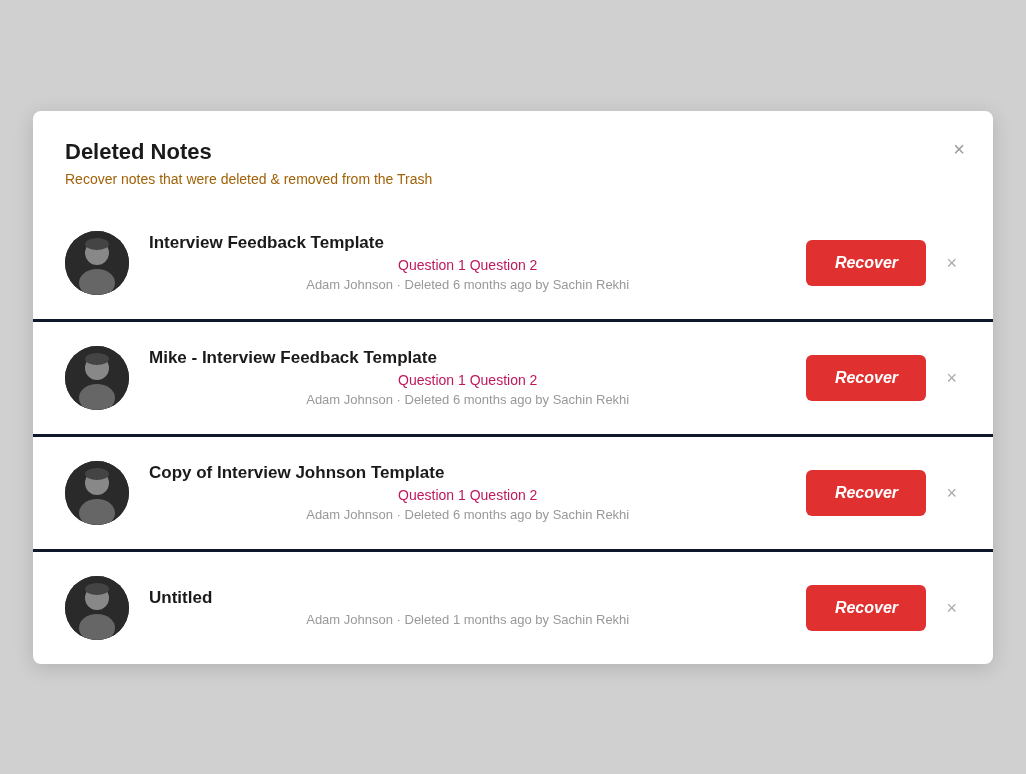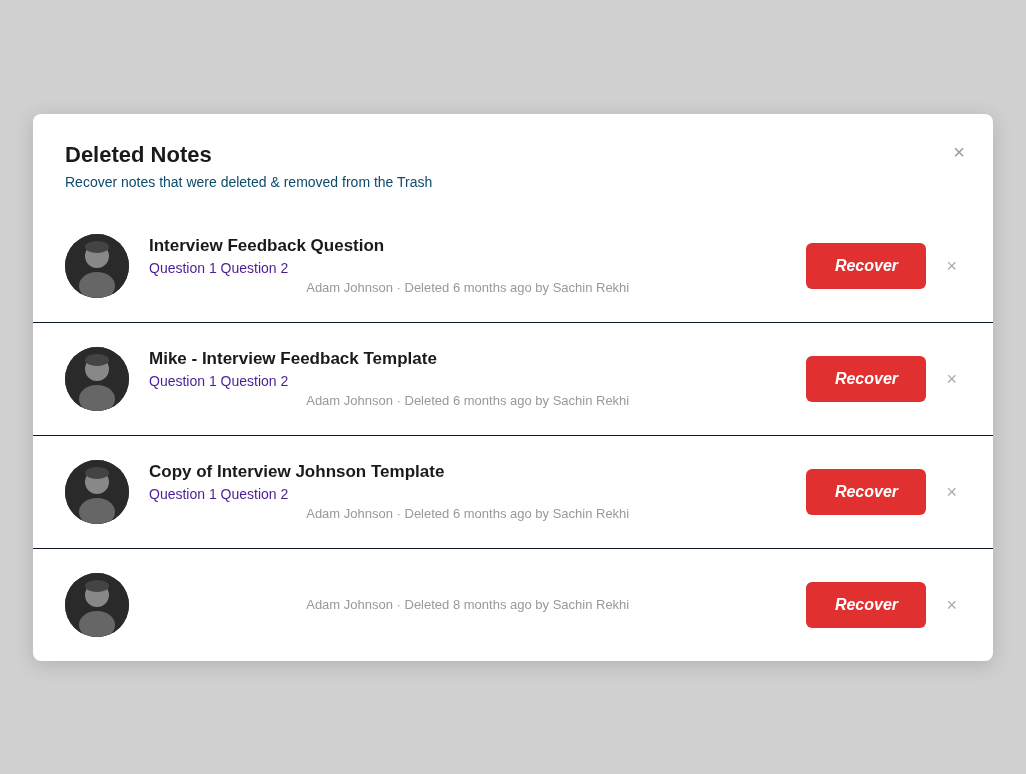--- a/index.html
+++ b/index.html
@@ -42,21 +42,21 @@
 
     .modal-title {
       font-size: 22px;
       font-weight: 700;
       color: #1a1a1a;
       margin-bottom: 6px;
     }
 
     .modal-subtitle {
       font-size: 14px;
-      color: #0c4a6e;
+      color: #a16207;
     }
 
     .close-button {
       position: absolute;
       top: 24px;
       right: 24px;
       background: none;
       border: none;
       cursor: pointer;
       color: #999999;
@@ -68,21 +68,21 @@
     .modal-body {
       overflow-y: auto;
       max-height: 620px;
       position: relative;
     }
 
     .note-item {
       display: flex;
       align-items: center;
       padding: 24px 32px;
-      border-top: 1px solid #0f172a;
+      border-top: 3px solid #0f172a;
       gap: 20px;
     }
 
     .note-item:first-child {
       border-top: none;
     }
 
     .avatar {
       width: 64px;
       height: 64px;
@@ -105,22 +105,23 @@
 
     .note-title {
       font-size: 17px;
       font-weight: 700;
       color: #1a1a1a;
       margin-bottom: 4px;
     }
 
     .note-preview {
       font-size: 14px;
-      color: #4c1d95;
+      color: #be185d;
       margin-bottom: 4px;
+      text-align: center;
     }
 
     .note-meta {
       font-size: 13px;
       color: #999999;
       text-align: center;
     }
 
     .note-actions {
       display: flex;
@@ -175,21 +176,21 @@
 
         <circle cx="32" cy="22" r="12" fill="#888"></circle>
 
         <ellipse cx="32" cy="52" rx="18" ry="14" fill="#666"></ellipse>
 
         <ellipse cx="32" cy="13" rx="12" ry="6" fill="#444"></ellipse>
       </svg>
     
       </div>
       <div class="note-info">
-        <div class="note-title">Interview Feedback Question</div>
+        <div class="note-title">Interview Feedback Template</div>
         <div class="note-preview">Question 1 Question 2</div>
         <div class="note-meta">Adam Johnson · Deleted 6 months ago by Sachin Rekhi</div>
       </div>
       <div class="note-actions">
         <button class="recover-button">Recover</button>
         <button class="delete-x-button">
           <span>×</span>
         </button>
       </div>
     </div>
@@ -253,22 +254,23 @@
 
         <circle cx="32" cy="22" r="12" fill="#888"></circle>
 
         <ellipse cx="32" cy="52" rx="18" ry="14" fill="#666"></ellipse>
 
         <ellipse cx="32" cy="13" rx="12" ry="6" fill="#444"></ellipse>
       </svg>
     
       </div>
       <div class="note-info">
-
-        <div class="note-meta">Adam Johnson · Deleted 8 months ago by Sachin Rekhi</div>
+        <div class="note-title">Untitled</div>
+
+        <div class="note-meta">Adam Johnson · Deleted 1 months ago by Sachin Rekhi</div>
       </div>
       <div class="note-actions">
         <button class="recover-button">Recover</button>
         <button class="delete-x-button">
           <span>×</span>
         </button>
       </div>
     </div>
       </div>
   </div>

